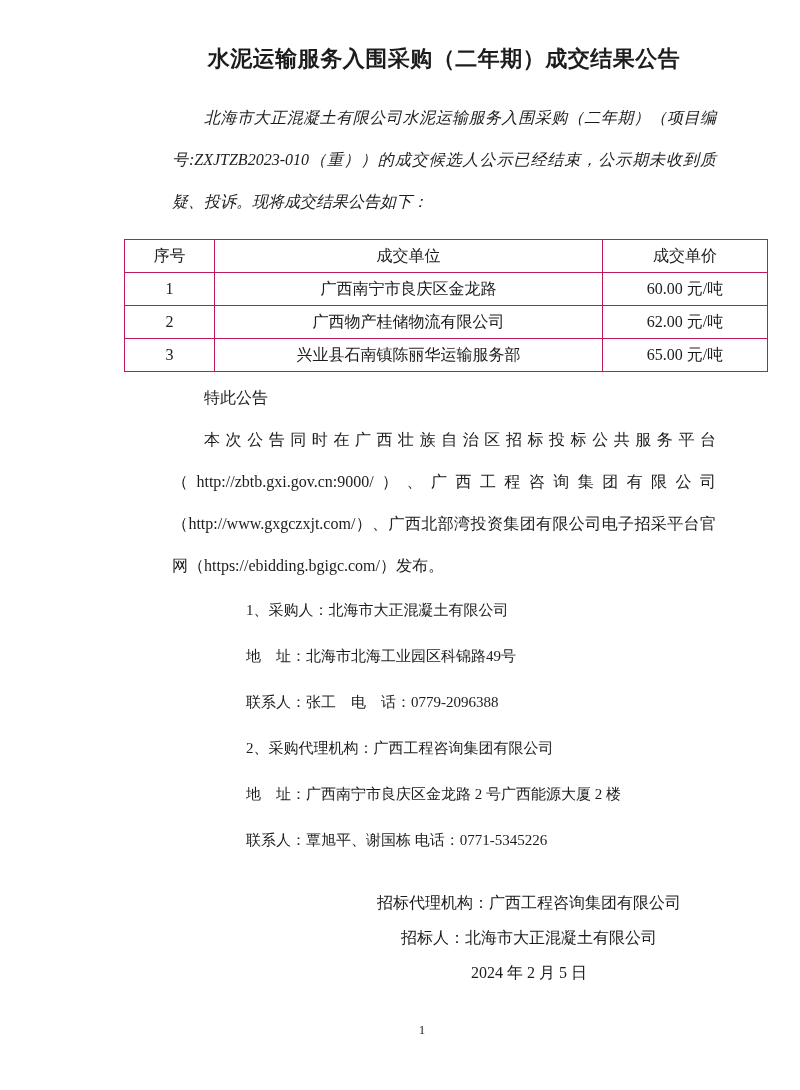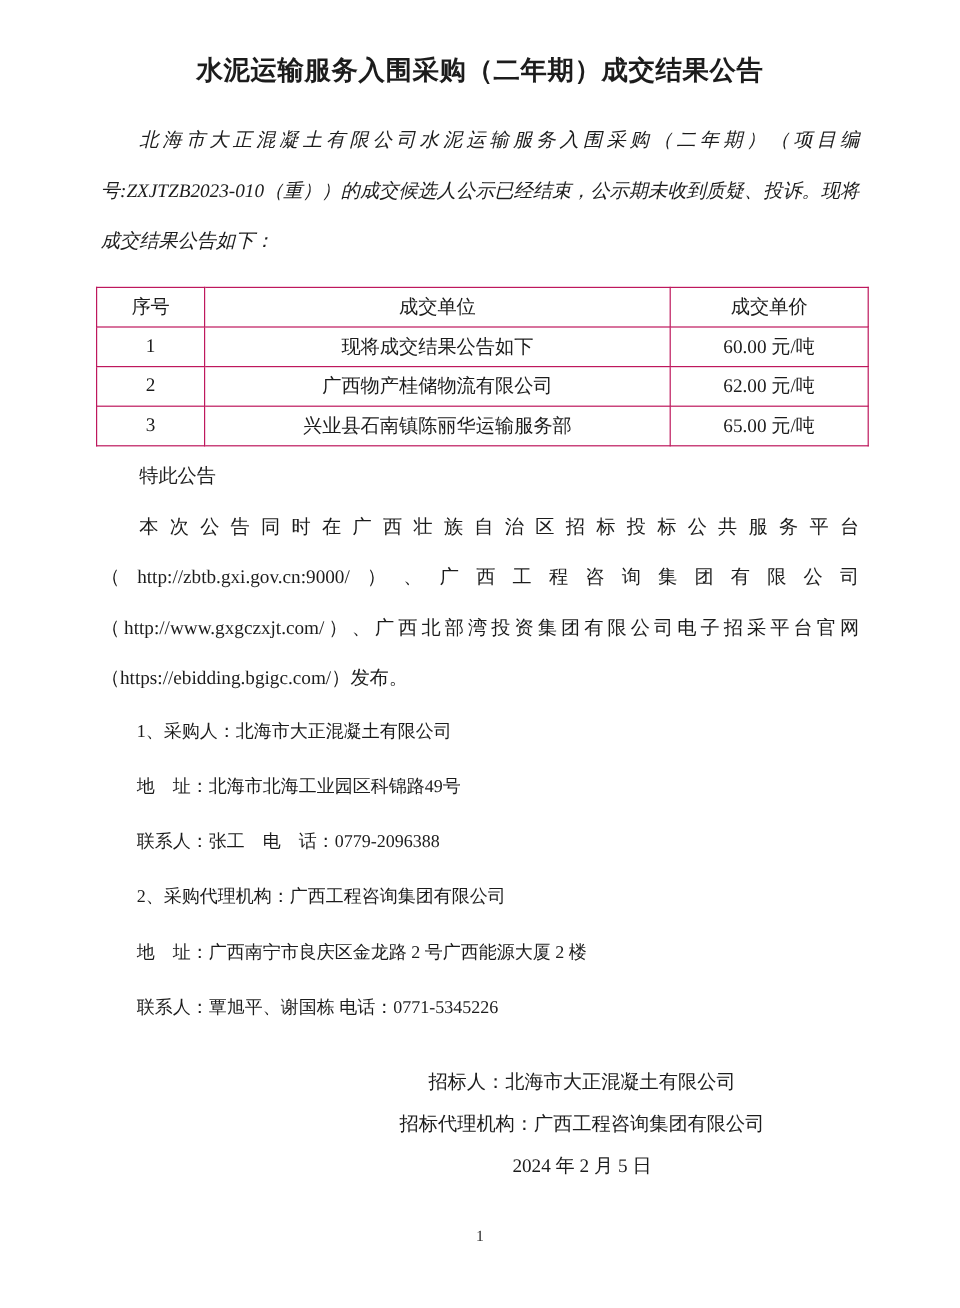--- a/index.html
+++ b/index.html
@@ -1,15 +1,15 @@
 <!DOCTYPE html>
 <html><head>
 <meta charset="utf-8">
 <style>
-  * { box-sizing: border-box; }
+  * { box-sizing: border-box; padding-left: 44px; }
   html, body { margin: 0; padding: 0; background: #ffffff; }
   .page {
     position: relative;
     width: 800px;
     height: 1090px;
     background: #ffffff;
     color: #1c1c1c;
     font-family: "Liberation Serif", "DejaVu Serif", serif;
     overflow: hidden;
   }
@@ -97,21 +97,21 @@
       <thead>
         <tr>
           <th>序号</th>
           <th>成交单位</th>
           <th>成交单价</th>
         </tr>
       </thead>
       <tbody>
         <tr>
           <td>1</td>
-          <td>现将成交结果公告如下</td>
+          <td>广西南宁市良庆区金龙路</td>
           <td>60.00 元/吨</td>
         </tr>
         <tr>
           <td>2</td>
           <td>广西物产桂储物流有限公司</td>
           <td>62.00 元/吨</td>
         </tr>
         <tr>
           <td>3</td>
           <td>兴业县石南镇陈丽华运输服务部</td>
@@ -130,21 +130,21 @@
       <p>联系人：张工　电　话：0779-2096388</p>
     </div>
 
     <div class="contact-block">
       <p>2、采购代理机构：广西工程咨询集团有限公司</p>
       <p>地　址：广西南宁市良庆区金龙路 2 号广西能源大厦 2 楼</p>
       <p>联系人：覃旭平、谢国栋 电话：0771-5345226</p>
     </div>
 
     <div class="signature-block">
+      <p>招标代理机构：广西工程咨询集团有限公司</p>
       <p>招标人：北海市大正混凝土有限公司</p>
-      <p>招标代理机构：广西工程咨询集团有限公司</p>
       <p>2024 年 2 月 5 日</p>
     </div>
 
   </div>
 
   <div class="page-number">1</div>
 </div>
 
 </body></html>

